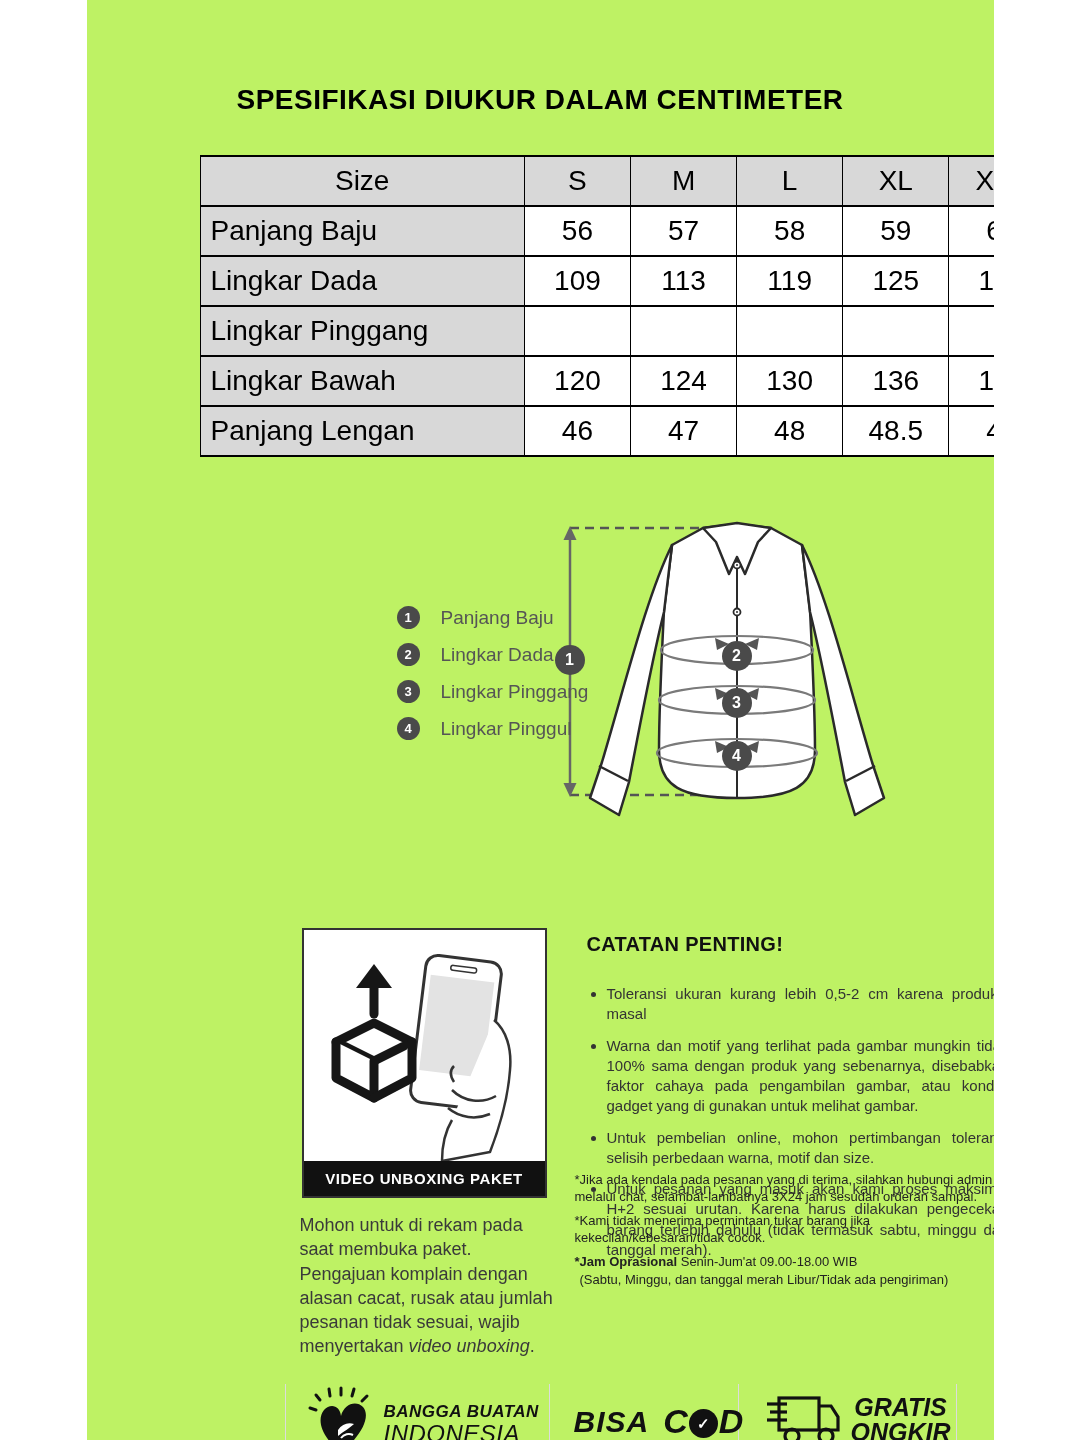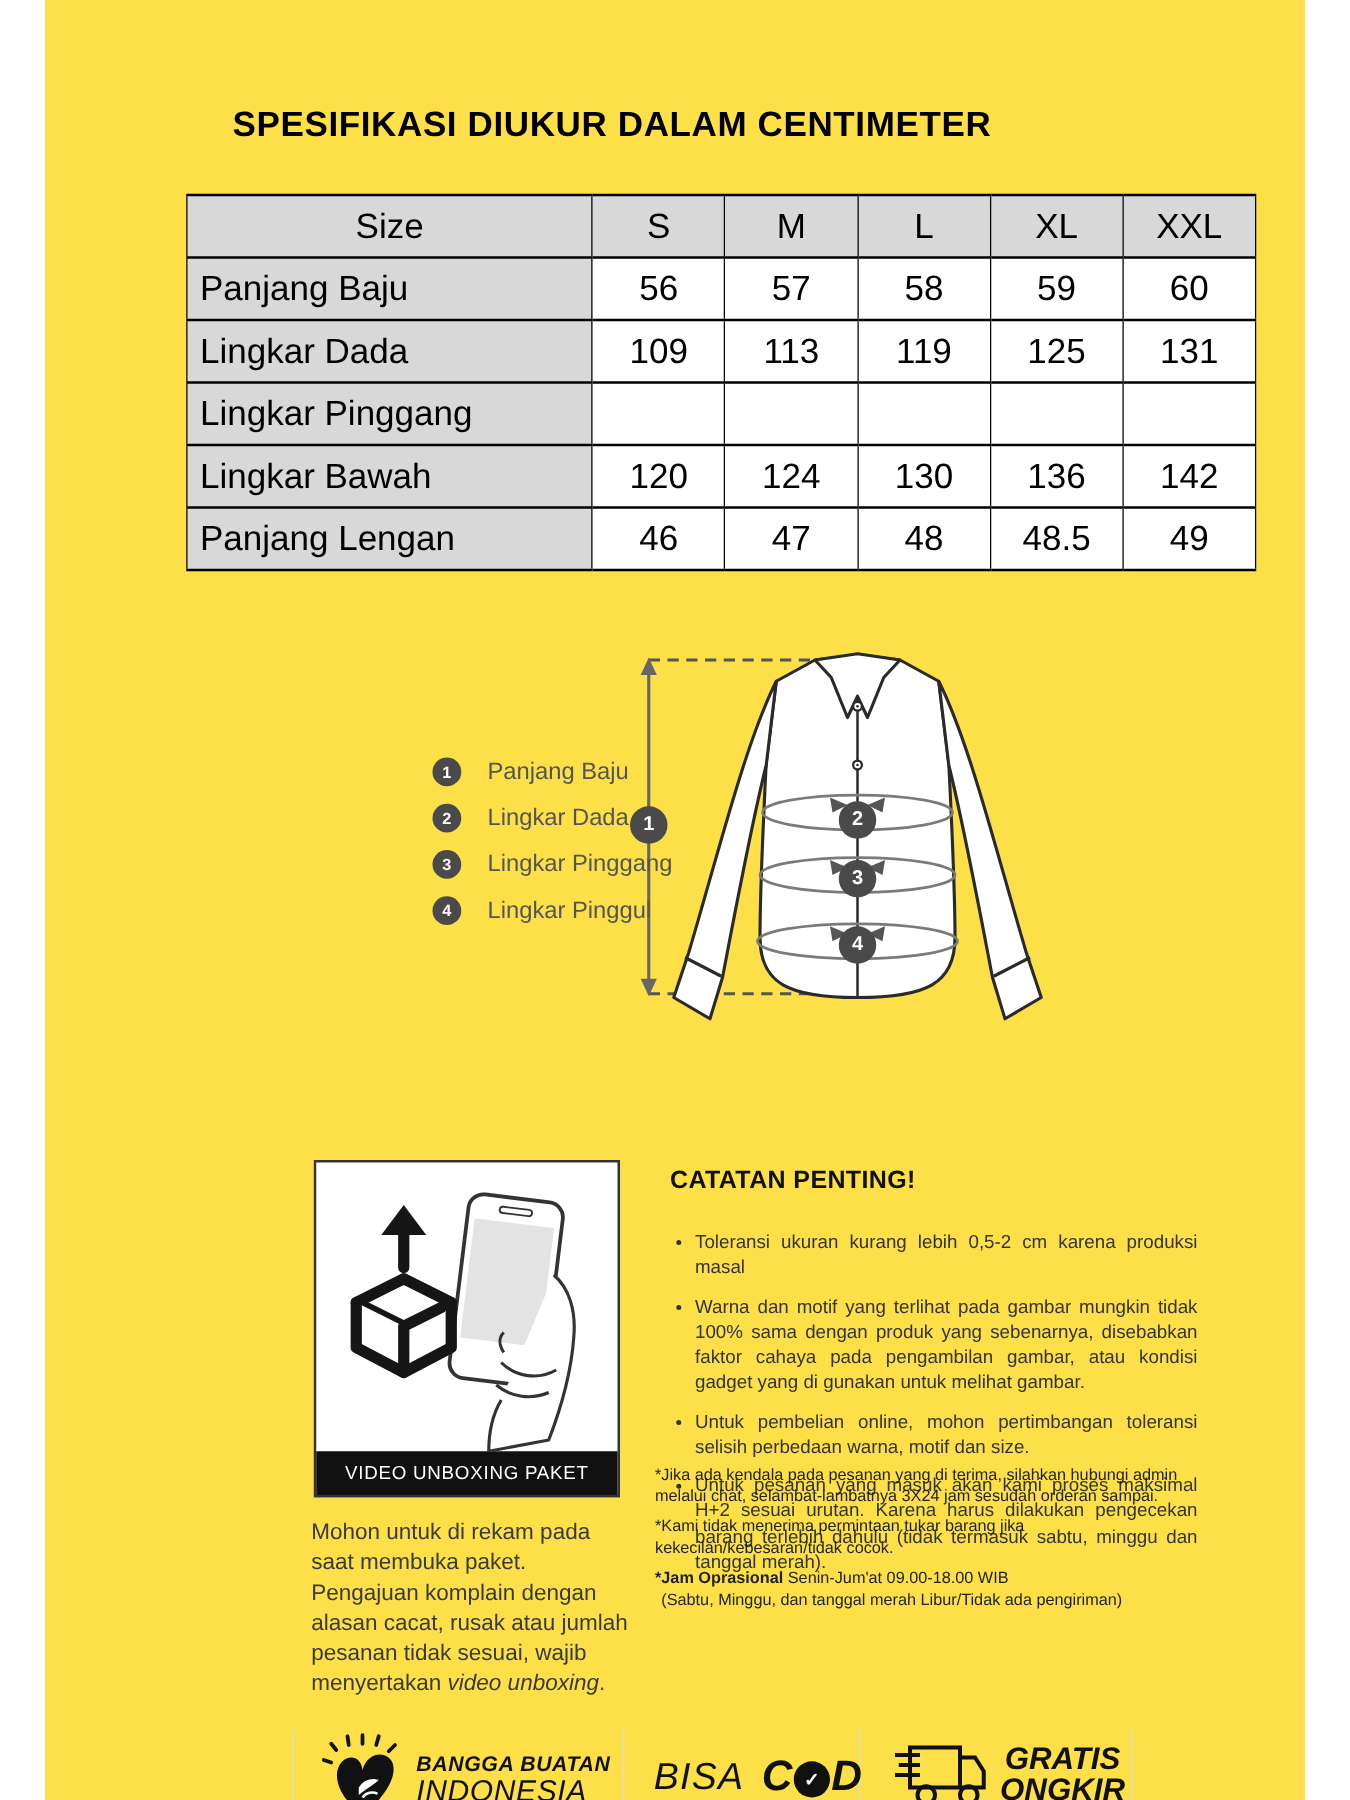--- a/index.html
+++ b/index.html
@@ -1,18 +1,18 @@
 <!DOCTYPE html>
 <html><head>
 <meta charset="utf-8">
 <style>
   * { margin:0; padding:0; box-sizing:border-box; }
   html,body { background:#fff; }
   body { font-family:"Liberation Sans", sans-serif; color:#111; }
-  .page { position:relative; width:1008px; height:1440px; margin:0 auto; background:#fde047; overflow:hidden; }
+  .page { position:relative; width:907px; height:1440px; margin:0 auto; background:#bef264; overflow:hidden; }
 
   
   .main-title {
     position:absolute; left:150px; top:84px;
     font-size:28px; font-weight:700; letter-spacing:.5px; color:#000;
   }
 
   
   .size-table {
     position:absolute; left:113px; top:155px; width:856px;
@@ -45,21 +45,21 @@
   }
 
   
   .unboxing-box {
     position:absolute; left:215px; top:928px; width:245px; height:270px;
     border:2px solid #333; background:#fff;
   }
   .unboxing-illustration { position:absolute; left:0; top:0; width:241px; height:231px; }
   .unboxing-banner {
     position:absolute; left:0; bottom:0; width:100%; height:35px; background:#111;
-    color:#fff; font-size:15px; font-weight:400; letter-spacing:.6px;
+    color:#fff; font-size:15px; font-weight:700; letter-spacing:.6px;
     display:flex; align-items:center; justify-content:center;
   }
   .unboxing-note {
     position:absolute; left:213px; top:1213px; width:262px;
     font-size:18px; line-height:1.35; color:#3a3a3a;
   }
 
   
   .notes { position:absolute; left:500px; top:933px; width:422px; }
   .notes-title { font-size:20px; font-weight:800; letter-spacing:.3px; color:#111; margin-bottom:28px; }
@@ -73,21 +73,21 @@
   .footnote.sub { margin-top:-5px; padding-left:5px; }
 
   
   .footer { position:absolute; left:0; top:1380px; width:1080px; height:90px; }
   .v-div { position:absolute; top:4px; width:1px; height:78px; background:#dcdcdc; }
   .brand1 { position:absolute; left:221px; top:6px; display:flex; align-items:center; }
   .brand1-text { margin-left:10px; font-style:italic; color:#111; }
   .brand1-l1 { font-size:17px; font-weight:600; letter-spacing:.5px; }
   .brand1-l2 { font-size:24px; font-weight:400; letter-spacing:.5px; margin-top:-2px; }
   .brand2 { position:absolute; left:487px; top:22px; display:flex; align-items:center; font-style:italic; color:#111; }
-  .brand2-bisa { font-size:30px; font-weight:400; letter-spacing:1px; margin-right:14px; }
+  .brand2-bisa { font-size:30px; font-weight:700; letter-spacing:1px; margin-right:14px; }
   .brand2-heavy { font-size:34px; font-weight:800; }
   .cod-circle {
     display:inline-flex; width:29px; height:29px; border-radius:50%; background:#111;
     color:#fff; align-items:center; justify-content:center; font-size:15px; font-weight:700;
     margin:0 1px; transform:translateY(2px); font-style:normal;
   }
   .brand3 { position:absolute; left:678px; top:10px; display:flex; align-items:center; }
   .brand3-text { margin-left:8px; font-style:italic; font-weight:800; color:#111; font-size:25px; line-height:1.02;text-align:center; }
 </style>
 </head>

